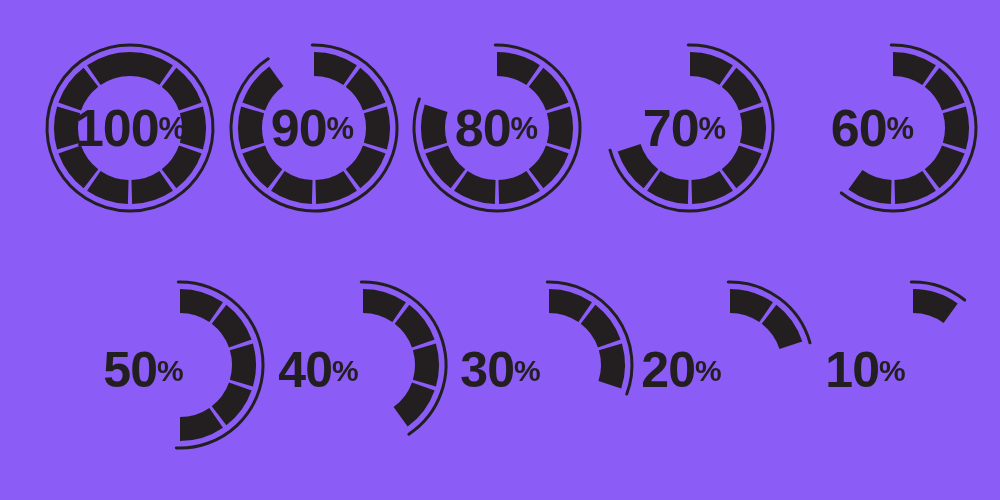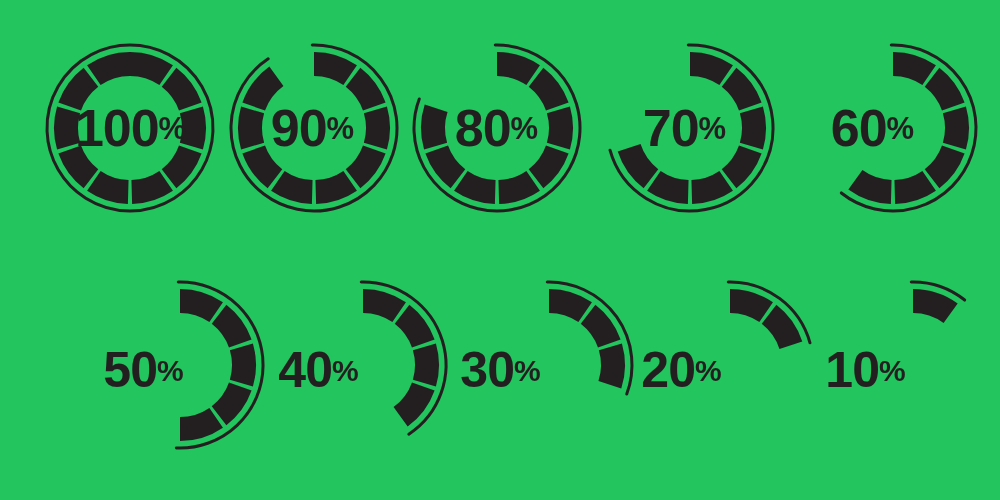--- a/index.html
+++ b/index.html
@@ -11,21 +11,21 @@
   body {
     width: 1000px;
     height: 500px;
     font-family: "Liberation Sans", sans-serif;
     overflow: hidden;
   }
   #stage {
     position: relative;
     width: 1000px;
     height: 500px;
-    background: #22c55e;
+    background: #8b5cf6;
   }
   #gauge-canvas {
     position: absolute;
     left: 0;
     top: 0;
     width: 1000px;
     height: 500px;
     display: block;
   }
   .pct-text {

